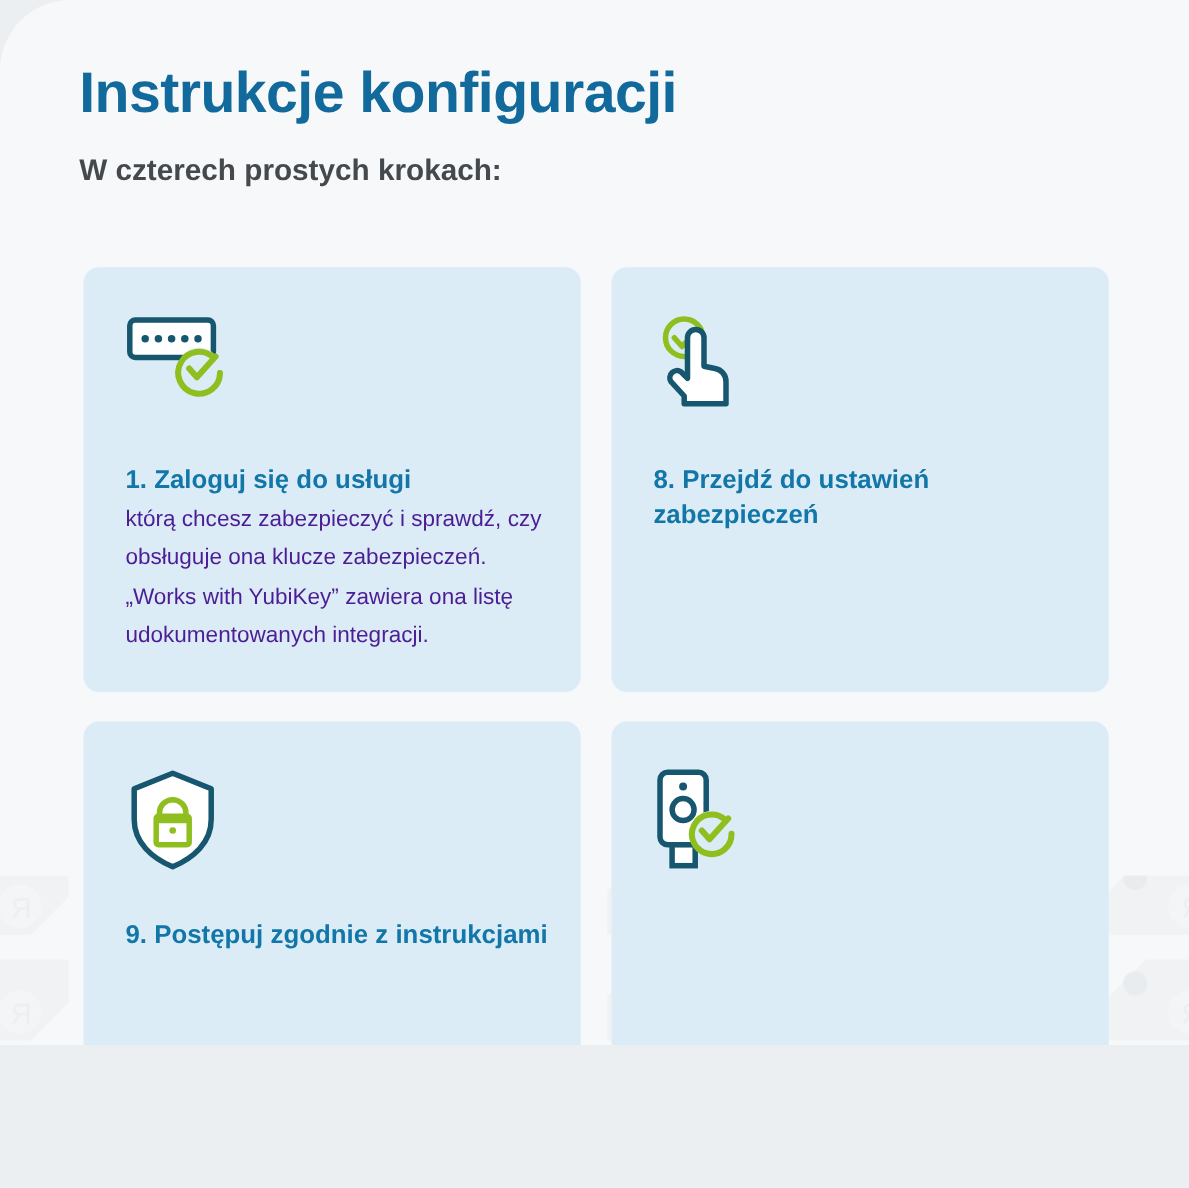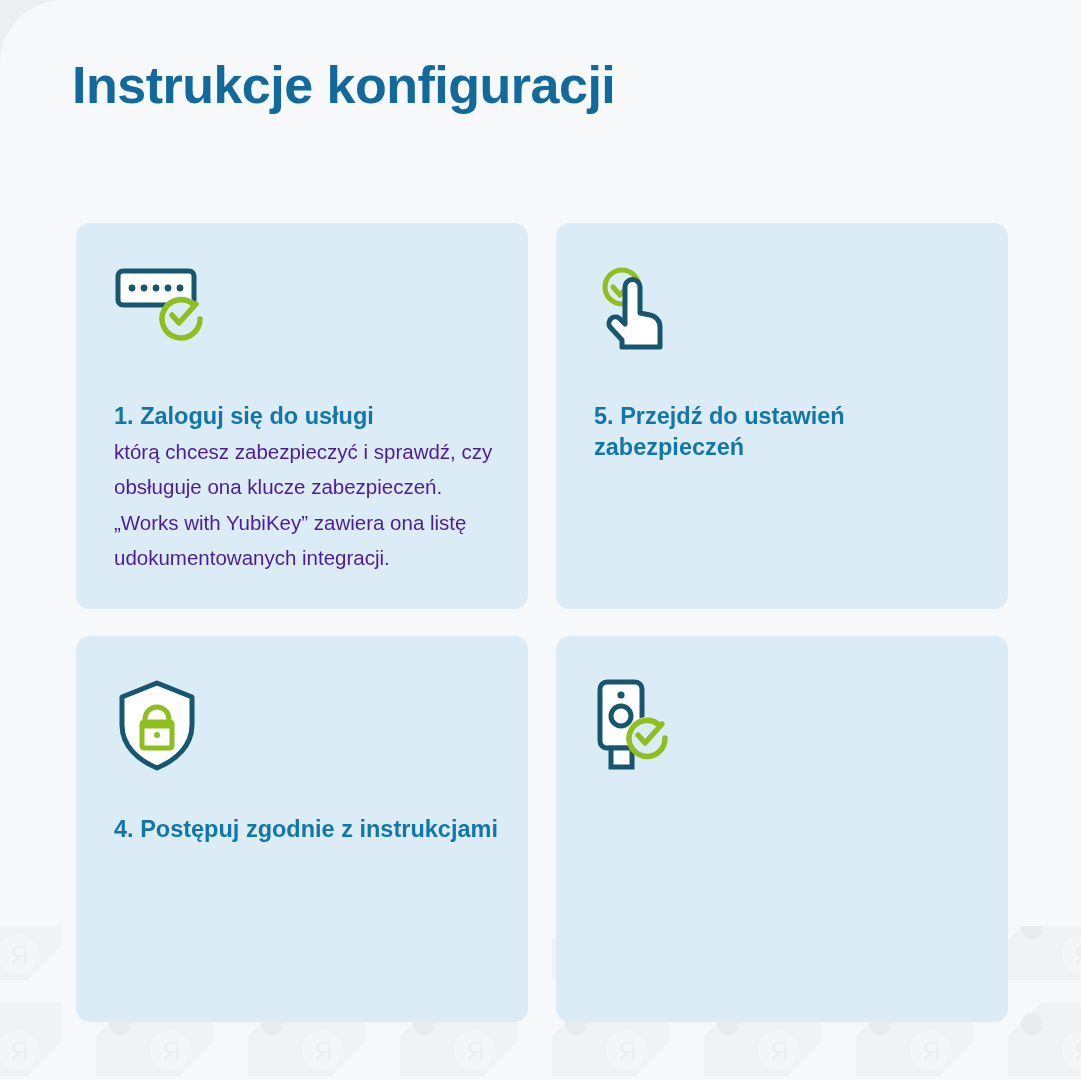--- a/index.html
+++ b/index.html
@@ -12,21 +12,21 @@
     height: 1080px;
     overflow: hidden;
     background: #eceff1;
     font-family: "Liberation Sans", "DejaVu Sans", sans-serif;
   }
 
   
   .page {
     position: relative;
     width: 1081px;
-    height: 1080px;
+    height: 950px;
     background: #f7f8f9;
     border-top-left-radius: 64px;
     overflow: hidden;
     box-sizing: border-box;
   }
 
   
   .watermark {
     position: absolute;
     left: -60px;
@@ -57,21 +57,21 @@
     font-size: 27px;
     line-height: 1.2;
     font-weight: bold;
     color: #44494d;
   }
 
   
   .cards {
     position: absolute;
     left: 76px;
-    top: 223px;
+    top: 243px;
     width: 932px;
     display: grid;
     grid-template-columns: 452px 452px;
     grid-template-rows: 386px 386px;
     column-gap: 28px;
     row-gap: 27px;
   }
   .card {
     background: #dbecf7;
     border-radius: 14px;
@@ -123,20 +123,21 @@
         <pattern id="wm-pattern" x="0" y="0" width="152" height="96" patternUnits="userSpaceOnUse">
           <use href="#wm-key" x="4" y="6"></use>
         </pattern>
       </defs>
       <rect x="0" y="26" width="1201" height="184" fill="url(#wm-pattern)"></rect>
     </svg>
   </div>
 
   <div class="header">
     <h1 class="page-title">Instrukcje konfiguracji</h1>
+    <p class="page-subtitle">W czterech prostych krokach:</p>
   </div>
 
   <div class="cards">
 
     <div class="card">
       <div class="card-icon">
         <svg width="98" height="80" viewBox="0 0 98 80" xmlns="http://www.w3.org/2000/svg">
           <rect x="4" y="6" width="76" height="34" rx="5" ry="5" fill="#ffffff" stroke="#16566e" stroke-width="5"></rect>
           <g fill="#16566e">
             <circle cx="18" cy="23" r="3.4"></circle>
@@ -169,35 +170,35 @@
                    l0 20
                    l-38 0
                    l0 -7
                    l-12 -13
                    a6.5 6.5 0 0 1 9 -9
                    l6 6
                    z" fill="#ffffff" stroke="#16566e" stroke-width="5" stroke-linejoin="round" stroke-linecap="round"></path>
         </svg>
       </div>
       <div class="card-body">
-        <h2 class="card-heading">5. Przejdź do ustawień zabezpieczeń</h2>
+        <h2 class="card-heading">8. Przejdź do ustawień zabezpieczeń</h2>
       </div>
     </div>
 
     <div class="card">
       <div class="card-icon">
         <svg width="86" height="96" viewBox="0 0 86 96" xmlns="http://www.w3.org/2000/svg">
           <path d="M43 5 L78 19 L78 47 C78 68 62 82 43 90 C24 82 8 68 8 47 L8 19 Z" fill="#ffffff" stroke="#16566e" stroke-width="5" stroke-linejoin="round"></path>
           <path d="M31 41 a12 12 0 0 1 24 0 l0 7 l-24 0 z" fill="none" stroke="#8fbf1f" stroke-width="5" stroke-linejoin="round"></path>
           <rect x="28" y="44" width="30" height="26" rx="2" ry="2" fill="none" stroke="#8fbf1f" stroke-width="5"></rect>
           <circle cx="43" cy="57" r="3" fill="#8fbf1f"></circle>
         </svg>
       </div>
       <div class="card-body">
-        <h2 class="card-heading">4. Postępuj zgodnie z instrukcjami</h2>
+        <h2 class="card-heading">9. Postępuj zgodnie z instrukcjami</h2>
       </div>
     </div>
 
     <div class="card">
       <div class="card-icon">
         <svg width="84" height="96" viewBox="0 0 84 96" xmlns="http://www.w3.org/2000/svg">
           <rect x="6" y="4" width="42" height="66" rx="7" ry="7" fill="#ffffff" stroke="#16566e" stroke-width="5"></rect>
           <circle cx="27" cy="17" r="3.6" fill="#16566e"></circle>
           <circle cx="27" cy="38" r="10" fill="#ffffff" stroke="#16566e" stroke-width="5"></circle>
           <rect x="17" y="70" width="21" height="19" fill="#ffffff" stroke="#16566e" stroke-width="5"></rect>

